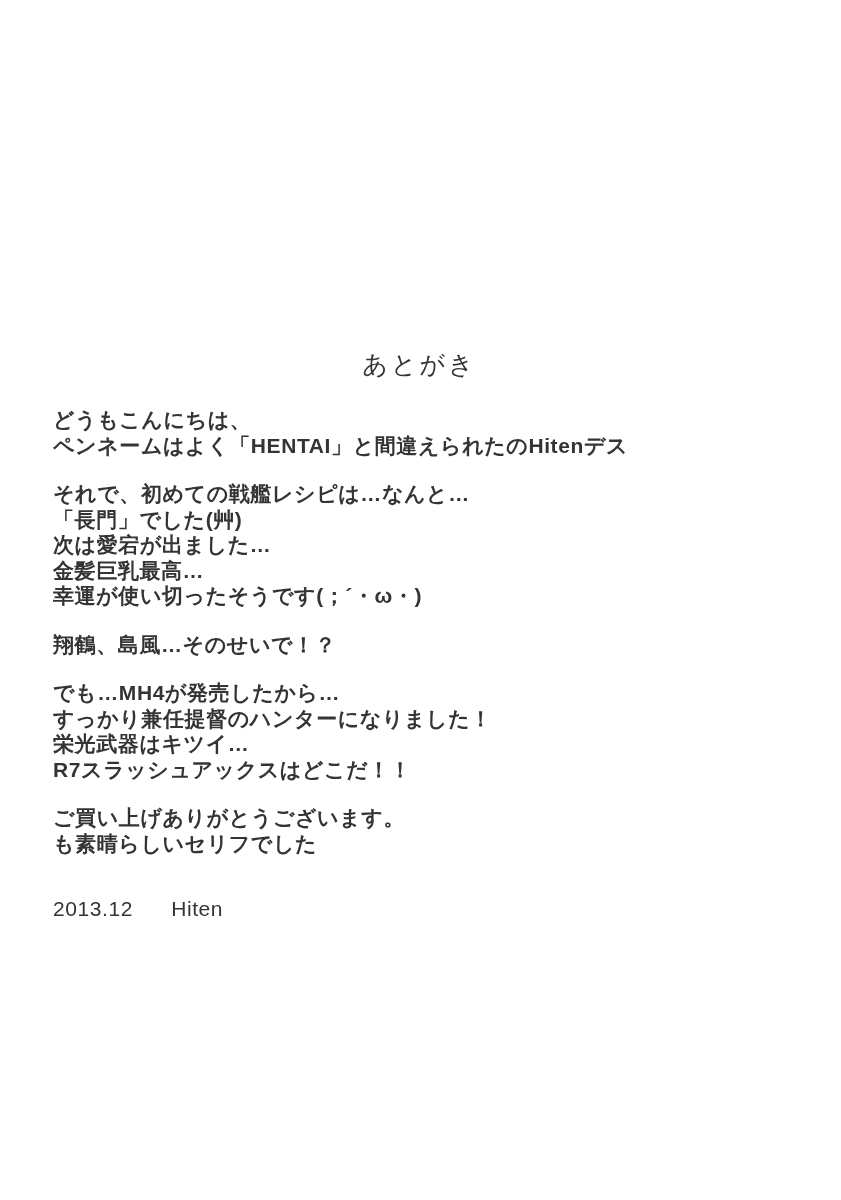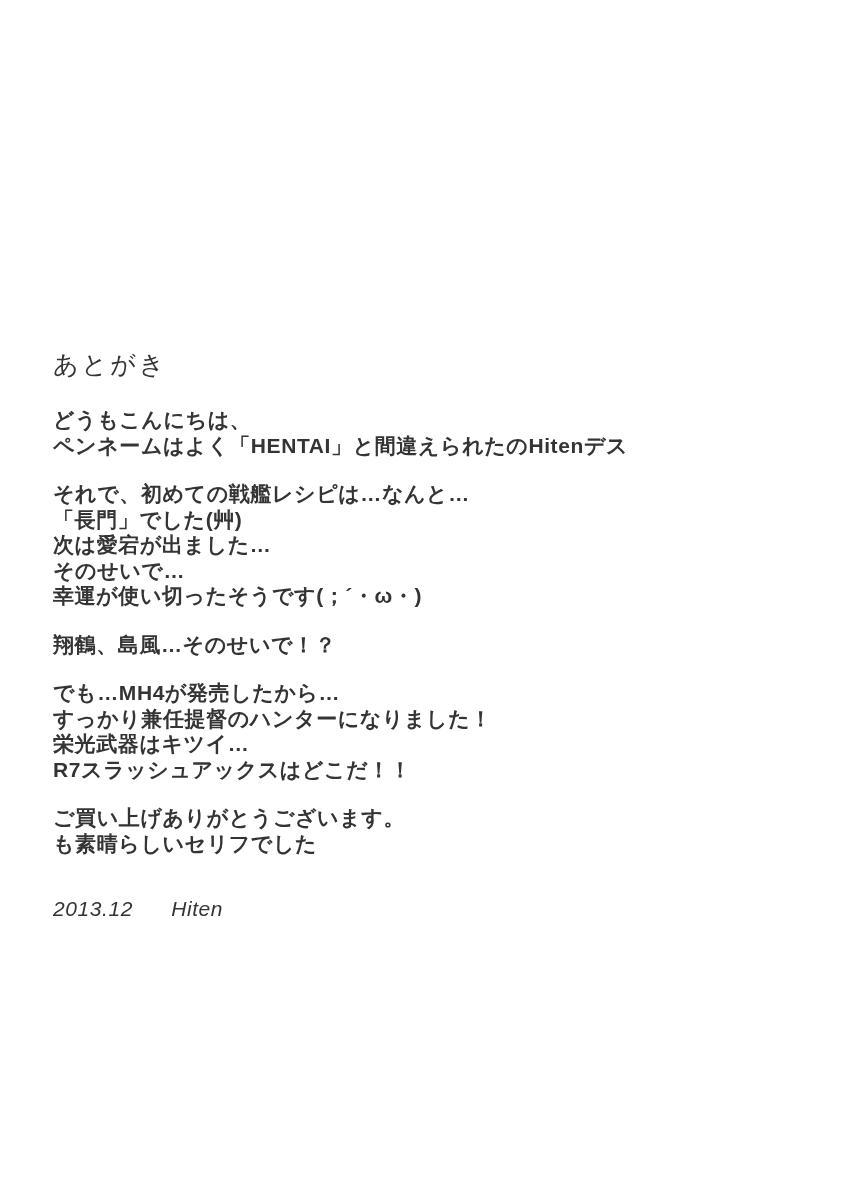--- a/index.html
+++ b/index.html
@@ -25,58 +25,58 @@
     left: 53px;
     top: 350px;
     right: 55px;
   }
   .heading {
     font-size: 25px;
     line-height: 29px;
     font-weight: 500;
     letter-spacing: 3px;
     margin: 0 0 28px 0;
+    text-align: center;
   }
   .para {
     font-size: 21px;
     line-height: 25.5px;
     letter-spacing: 0.6px;
     margin: 0 0 23px 0;
     white-space: pre-line;
     font-weight: 700;
   }
   .signature {
     margin-top: 40px; 
     font-size: 21px;
     line-height: 25.5px;
     letter-spacing: 0.6px;
     display: flex;
     align-items: center;
-    font-style: italic;
   }
   .signature .date {
     margin-right: 38px;
   }
 </style>
 </head>
 <body>
 
 <div class="page">
   <div class="content">
 
     <h1 class="heading">あとがき</h1>
 
     <p class="para">どうもこんにちは、
 ペンネームはよく「HENTAI」と間違えられたのHitenデス</p>
 
 
     <p class="para">それで、初めての戦艦レシピは…なんと…
 「長門」でした(艸)
 次は愛宕が出ました…
-そのせいで…
+金髪巨乳最高…
 幸運が使い切ったそうです(；´・ω・)</p>
 
     <p class="para">翔鶴、島風…そのせいで！？</p>
 
 
     <p class="para">でも…MH4が発売したから…
 すっかり兼任提督のハンターになりました！
 栄光武器はキツイ…
 R7スラッシュアックスはどこだ！！</p>
 

